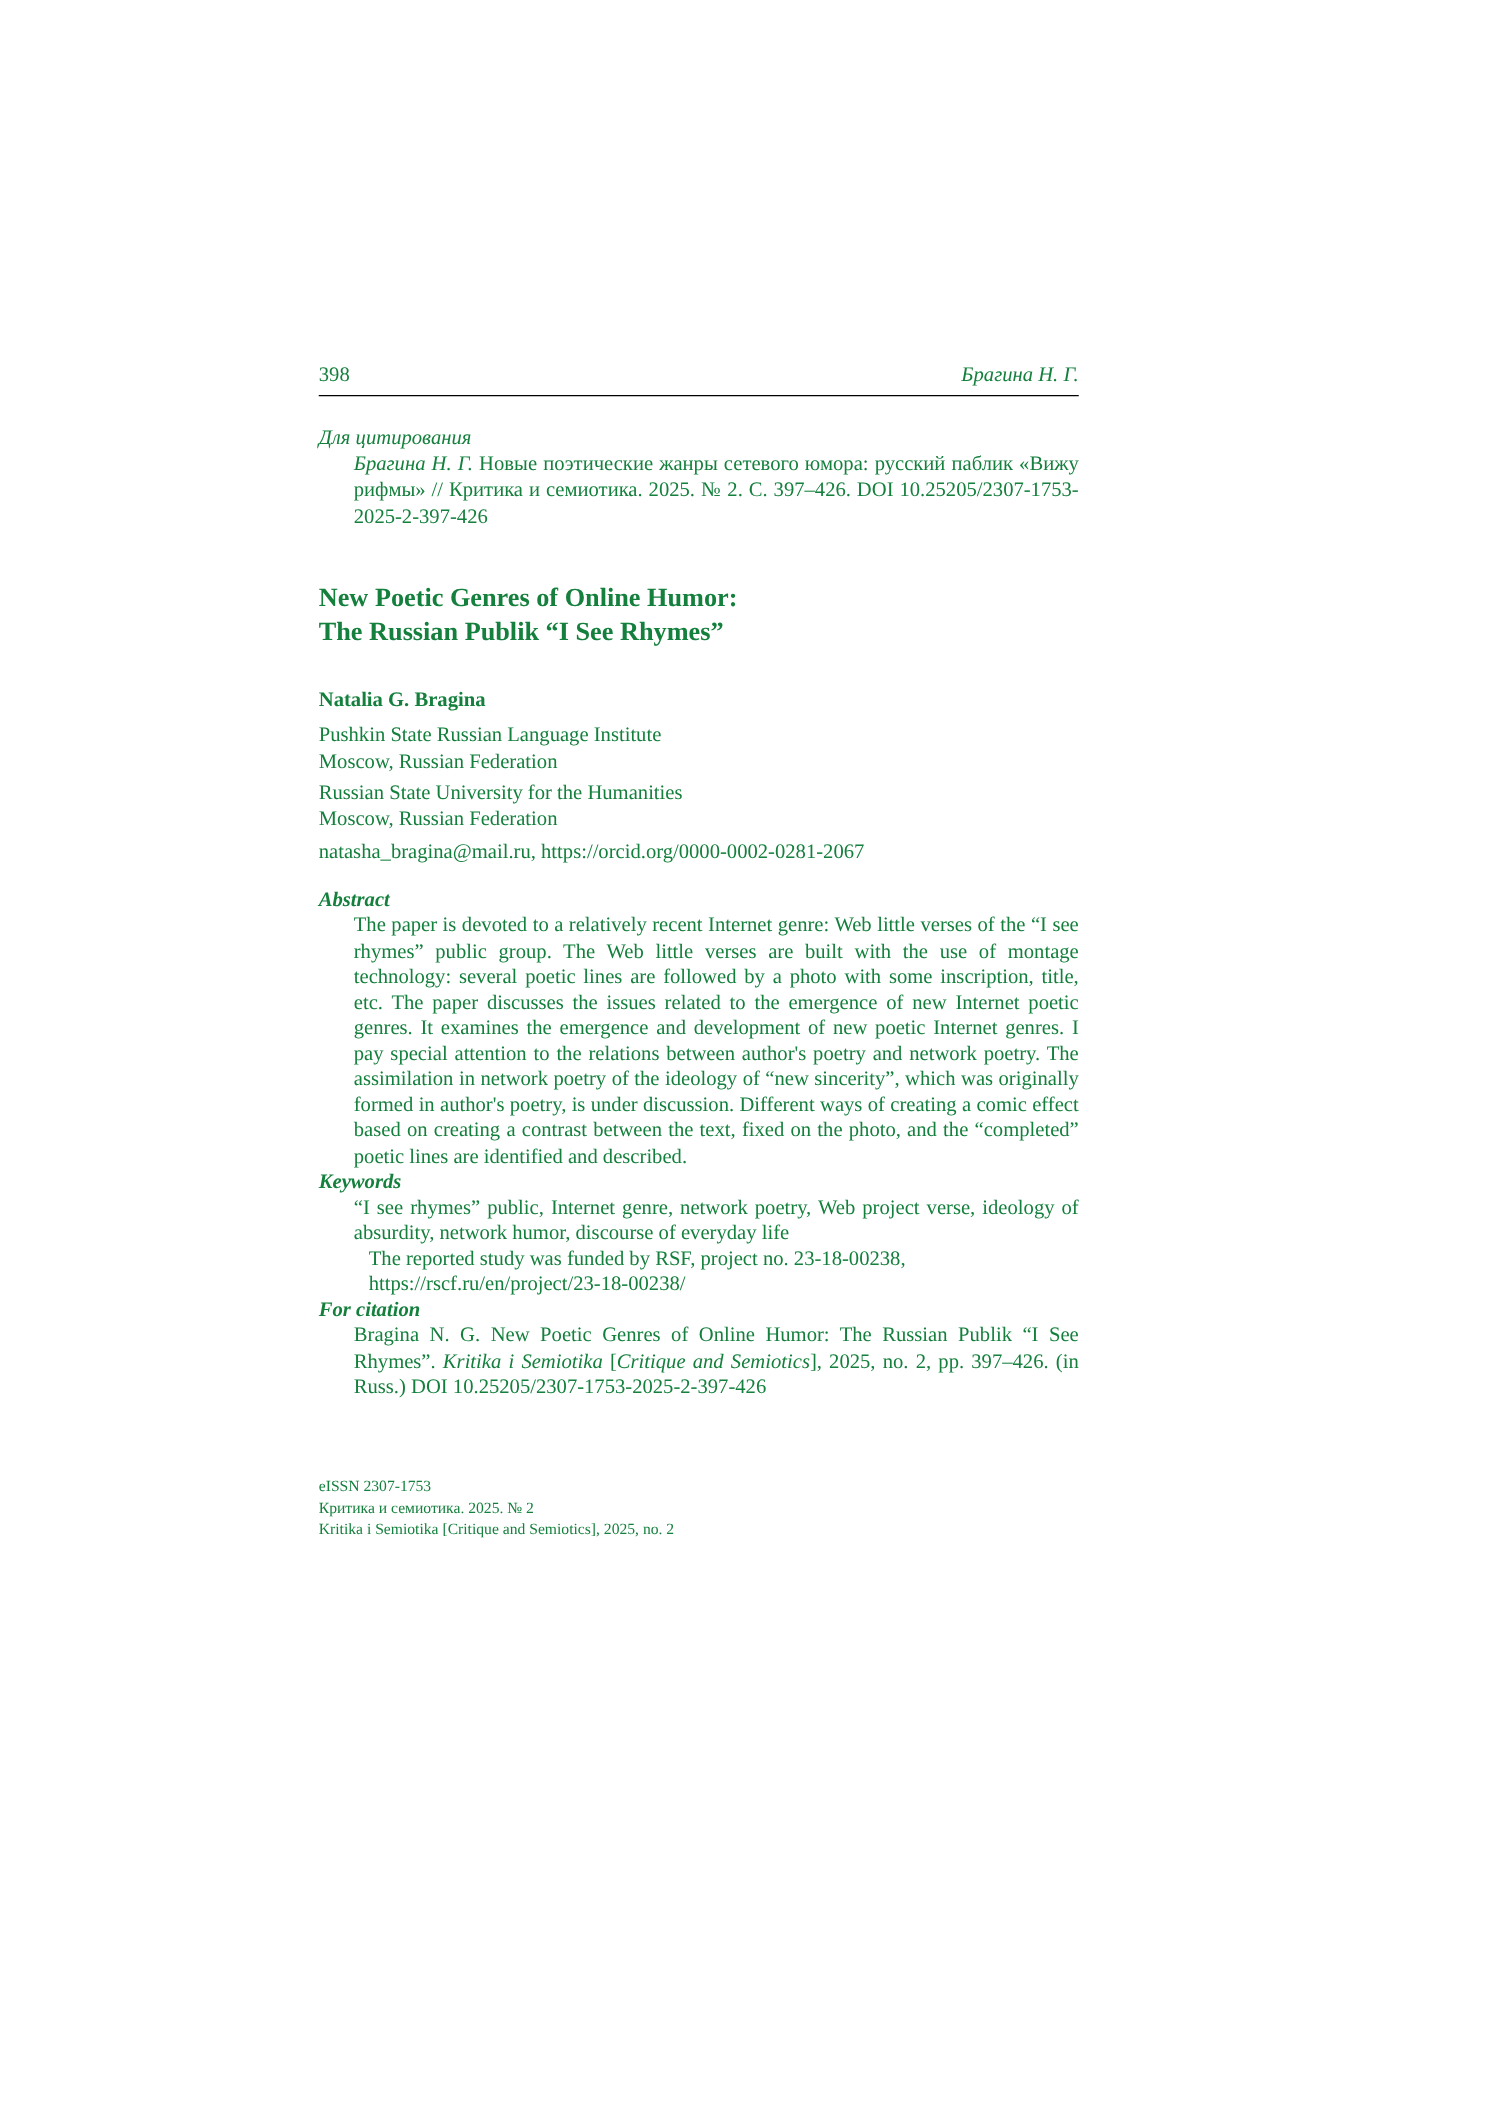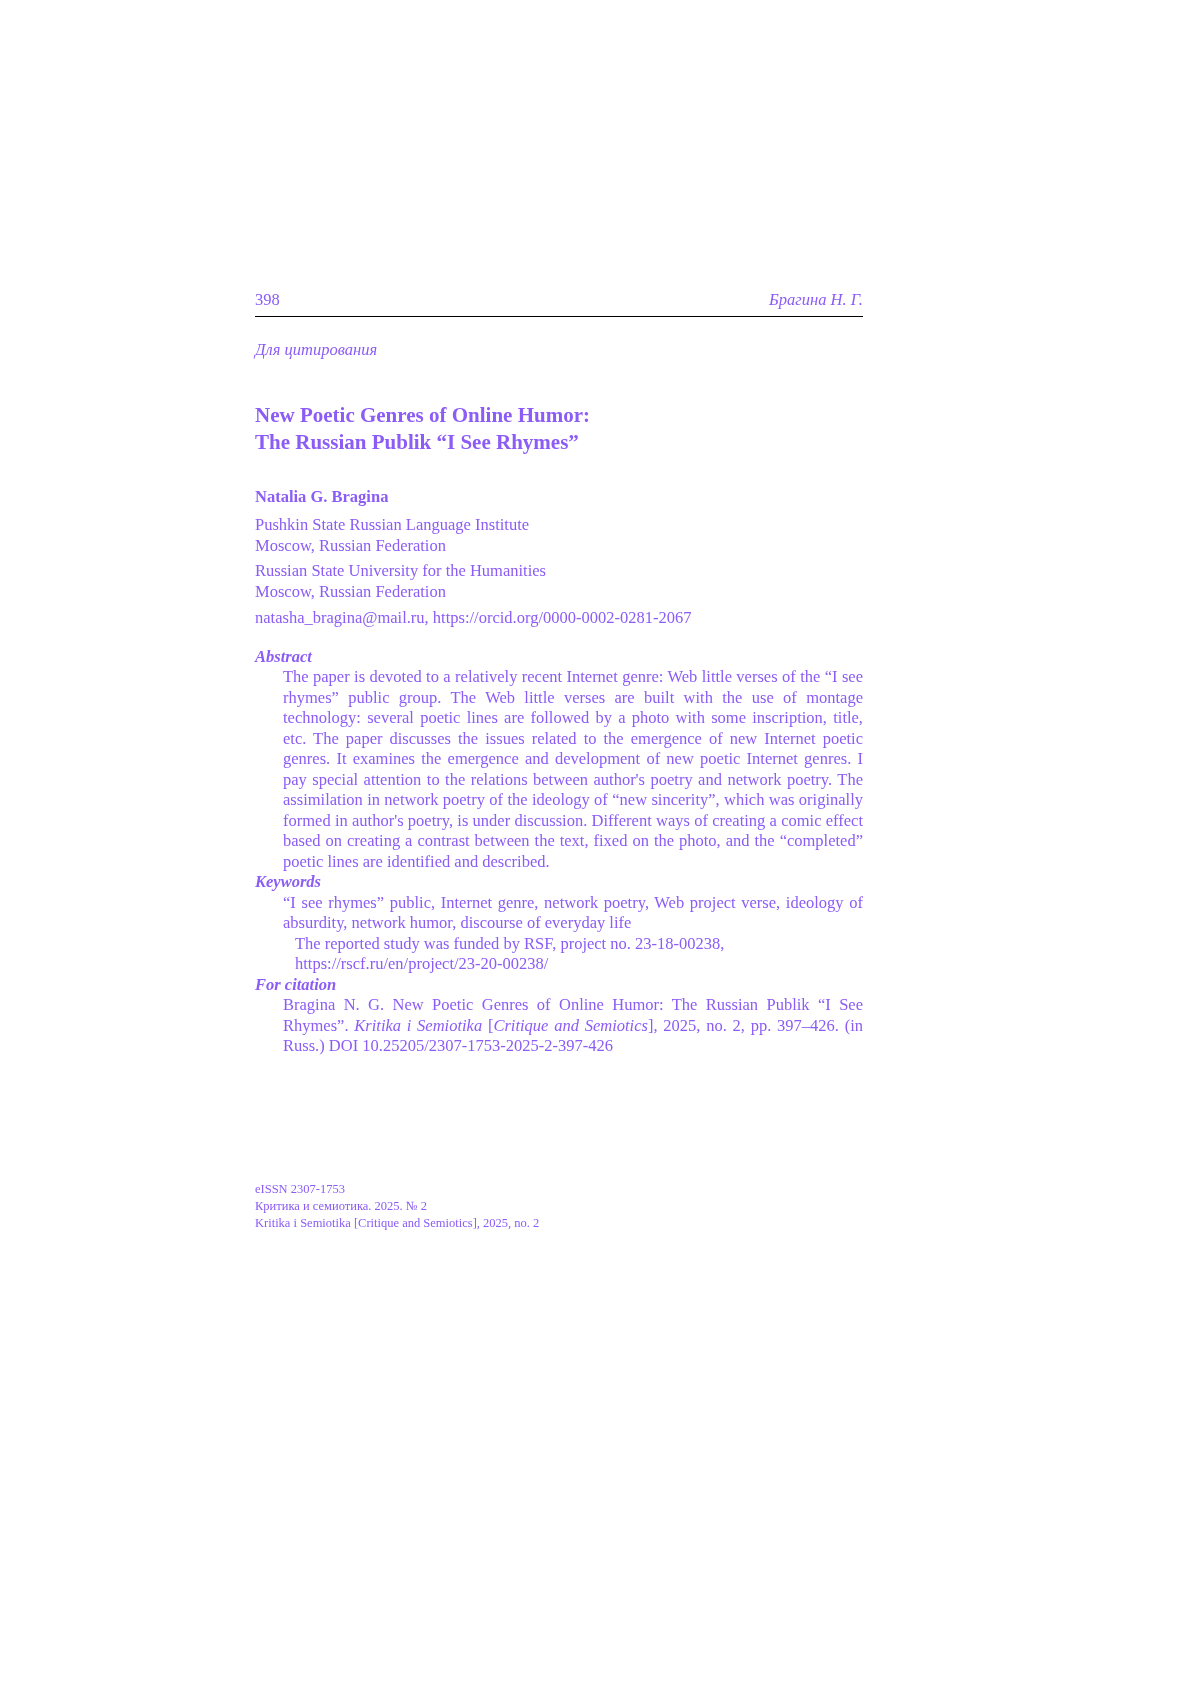--- a/index.html
+++ b/index.html
@@ -2,21 +2,21 @@
 <html><head>
 <meta charset="utf-8">
 <style>
   * { margin: 0; padding: 0; box-sizing: border-box; }
   html, body { background: #ffffff; }
   .page {
     position: relative;
     width: 1200px;
     height: 1698px;
     background: #ffffff;
-    color: #8b5cf6;
+    color: #15803d;
     font-family: "Liberation Serif", serif;
     font-size: 16.5px;
     overflow: hidden;
   }
   .content {
     position: absolute;
     left: 255px;
     top: 0;
     width: 608px;
     padding-top: 289px;
@@ -76,20 +76,21 @@
 
 <div class="page">
   <div class="content">
 
     <div class="page-header">
       <span>398</span>
       <span class="running-head">Брагина Н. Г.</span>
     </div>
 
     <div class="cit-label">Для цитирования</div>
+    <div class="indent-block"><span class="it">Брагина Н. Г.</span><span> Новые поэтические жанры сетевого юмора: русский паблик «Вижу рифмы» // Критика и семиотика. 2025. № 2. С. 397–426. DOI 10.25205/2307-1753-2025-2-397-426</span></div>
 
     <div class="article-title">
       <div>New Poetic Genres of Online Humor:</div>
       <div>The Russian Publik “I See Rhymes”</div>
     </div>
 
     <div class="author-name">Natalia G. Bragina</div>
 
     <div class="affiliation">
       <div>Pushkin State Russian Language Institute</div>
@@ -104,21 +105,21 @@
     <div class="contact">natasha_bragina@mail.ru, https://orcid.org/0000-0002-0281-2067</div>
 
     <div class="section-label abstract-label">Abstract</div>
     <div class="body-block">The paper is devoted to a relatively recent Internet genre: Web little verses of the “I see rhymes” public group. The Web little verses are built with the use of montage technology: several poetic lines are followed by a photo with some inscription, title, etc. The paper discusses the issues related to the emergence of new Internet poetic genres. It examines the emergence and development of new poetic Internet genres. I pay special attention to the relations between author's poetry and network poetry. The assimilation in network poetry of the ideology of “new sincerity”, which was originally formed in author's poetry, is under discussion. Different ways of creating a comic effect based on creating a contrast between the text, fixed on the photo, and the “completed” poetic lines are identified and described.</div>
 
     <div class="section-label">Keywords</div>
     <div class="body-block">“I see rhymes” public, Internet genre, network poetry, Web project verse, ideology of absurdity, network humor, discourse of everyday life</div>
 
     <div class="plain-lines">
       <div>The reported study was funded by RSF, project no. 23-18-00238,</div>
-      <div>https://rscf.ru/en/project/23-20-00238/</div>
+      <div>https://rscf.ru/en/project/23-18-00238/</div>
     </div>
 
     <div class="section-label">For citation</div>
     <div class="body-block"><span>Bragina N. G. New Poetic Genres of Online Humor: The Russian Publik “I See Rhymes”. </span><span class="it">Kritika i Semiotika</span><span> [</span><span class="it">Critique and Semiotics</span><span>], 2025, no. 2, pp. 397–426. (in Russ.) DOI 10.25205/2307-1753-2025-2-397-426</span></div>
 
   </div>
 
   <div class="footer">
     <div>eISSN 2307-1753</div>
     <div>Критика и семиотика. 2025. № 2</div>

